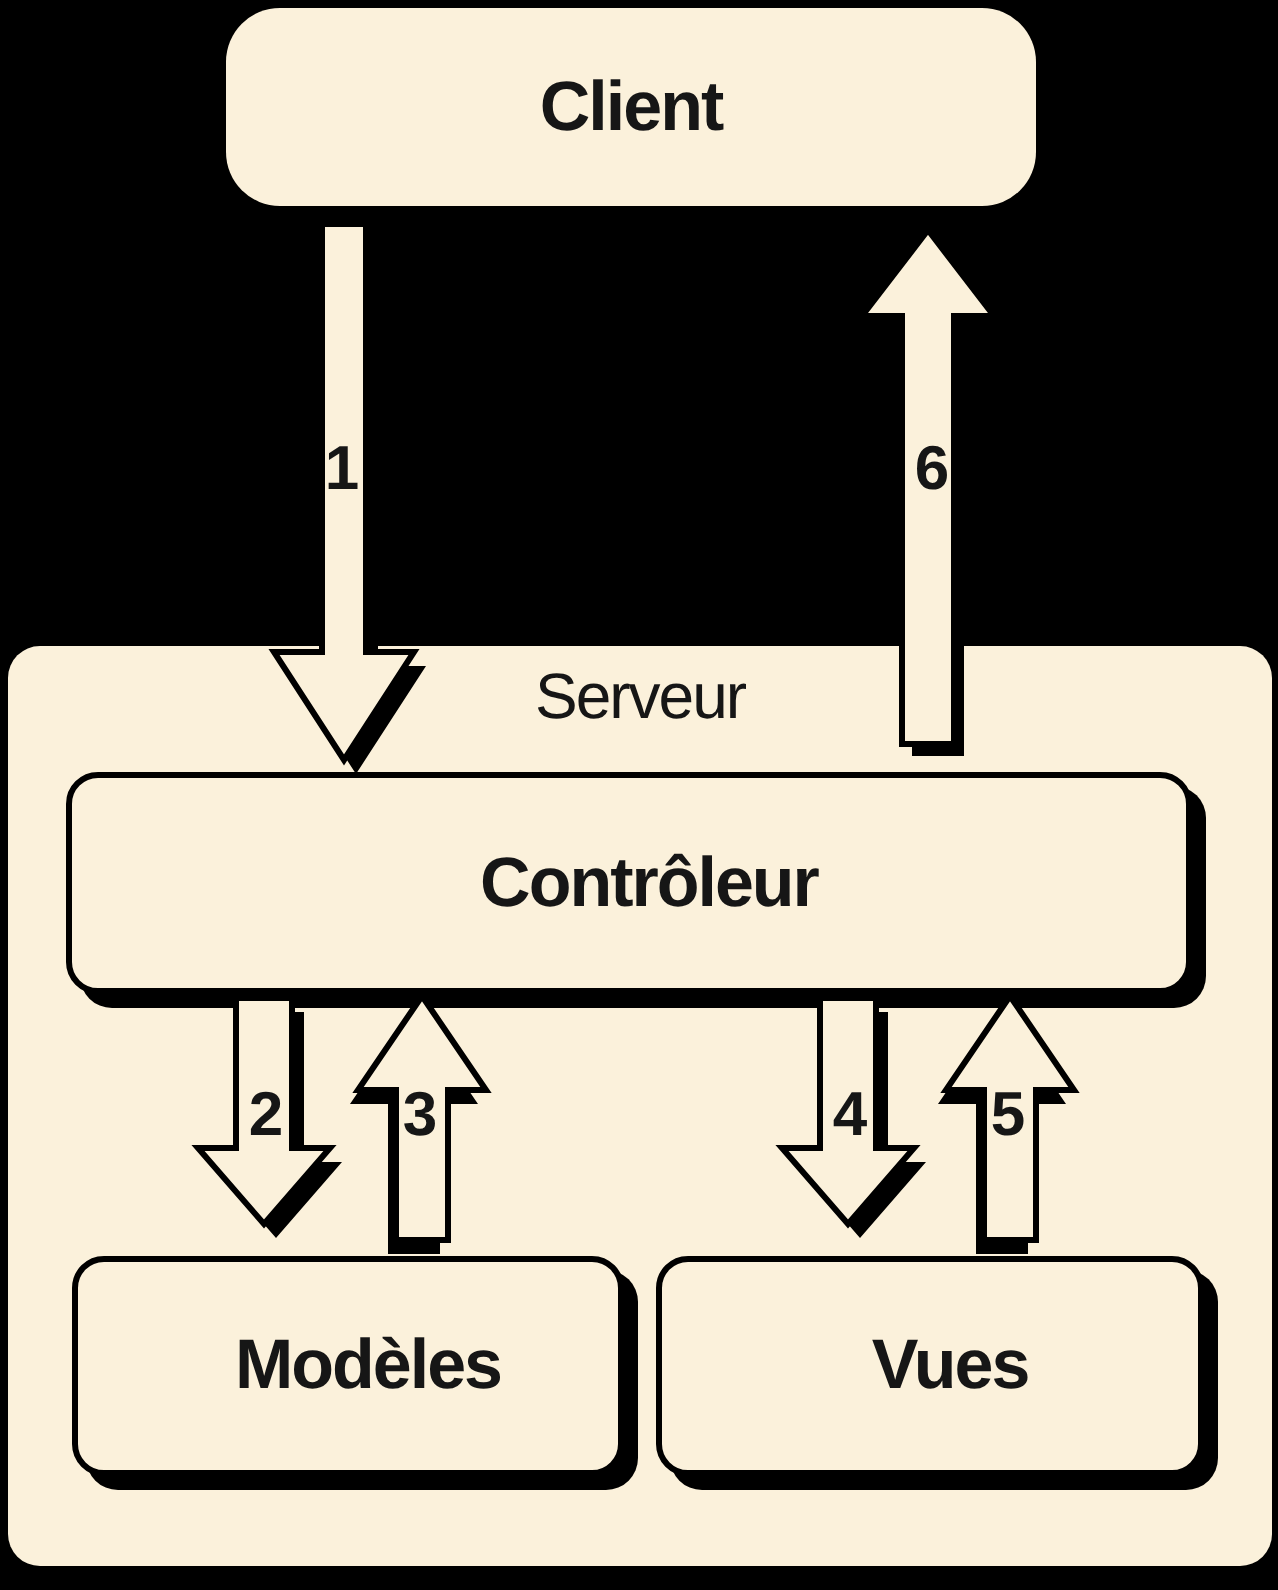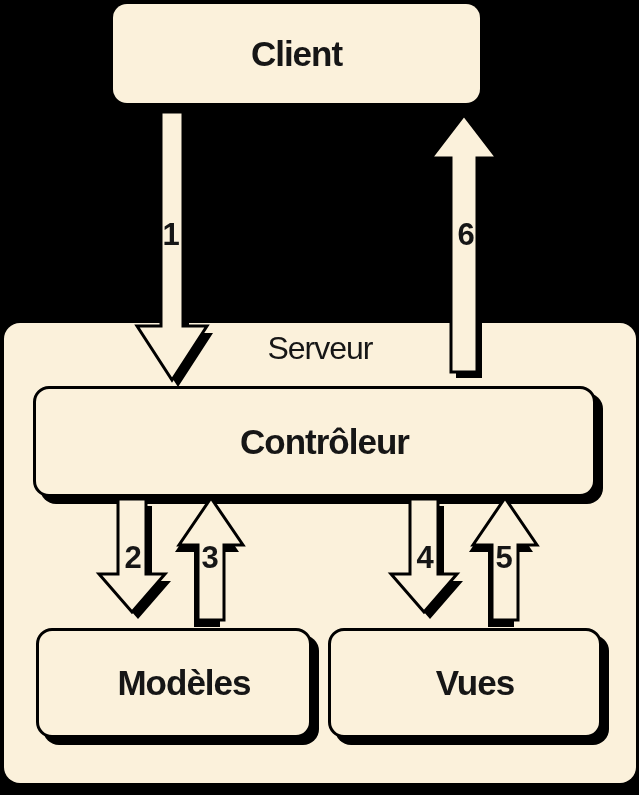--- a/index.html
+++ b/index.html
@@ -18,21 +18,21 @@
   .bordered {
     border:3px solid var(--line,#000);
     border-radius:16px;
     box-shadow:7px 7px 0 var(--line,#000);
     z-index:2;
     padding-left:20px;
   }
   .box-label {
     font-size:35px; font-weight:700; letter-spacing:-1px; white-space:nowrap;
   }
-  .client   { left:113px; top:4px;   width:367px; height:99px; }
+  .client   { left:113px; top:4px;   width:405px; height:99px;border-radius:27px; }
   .serveur  { left:4px;   top:323px; width:632px; height:460px;
               border-radius:16px; align-items:flex-start; z-index:1; }
   .serveur-title { margin-top:7px; font-size:32px; font-weight:400; letter-spacing:-1px; }
   .controleur { left:33px;  top:386px; width:563px; height:111px; }
   .modeles    { left:36px;  top:628px; width:276px; height:110px; }
   .vues       { left:328px; top:628px; width:274px; height:110px; }
   .arrows-layer { position:absolute; left:0; top:0; z-index:3; pointer-events:none; }
   .arrow-main   { fill:var(--fill,#FBF1DB); stroke:var(--line,#000); stroke-width:3; stroke-linejoin:miter; }
   .arrow-shadow { fill:var(--line,#000); }
   .num {

